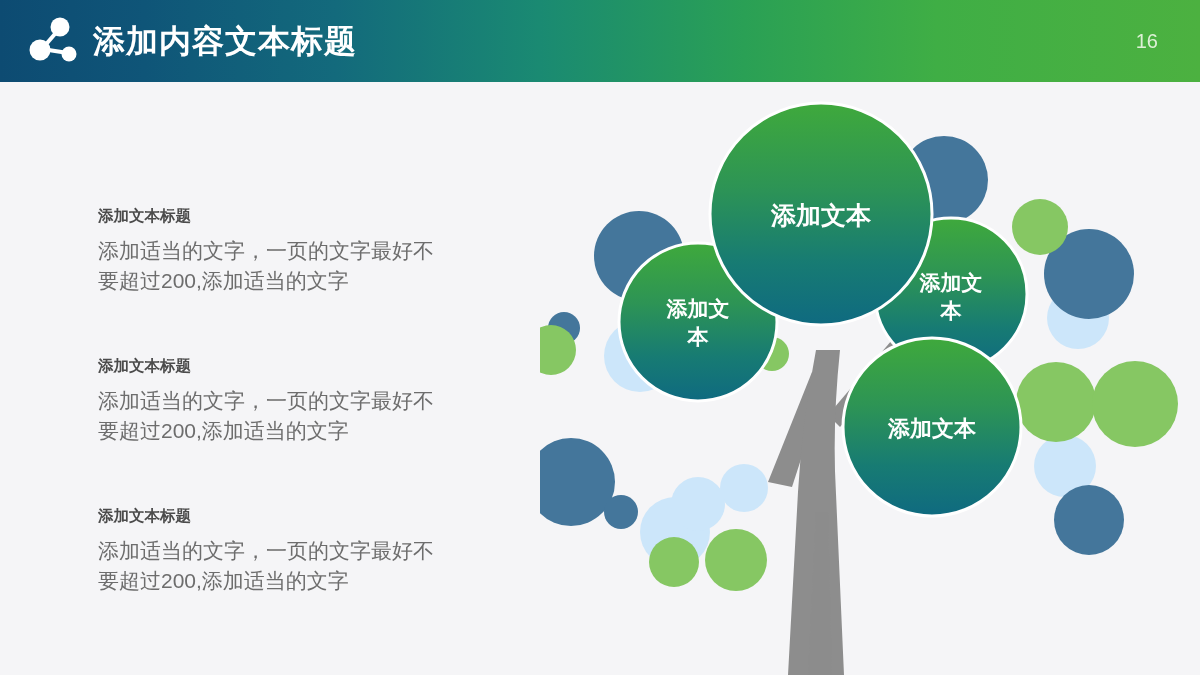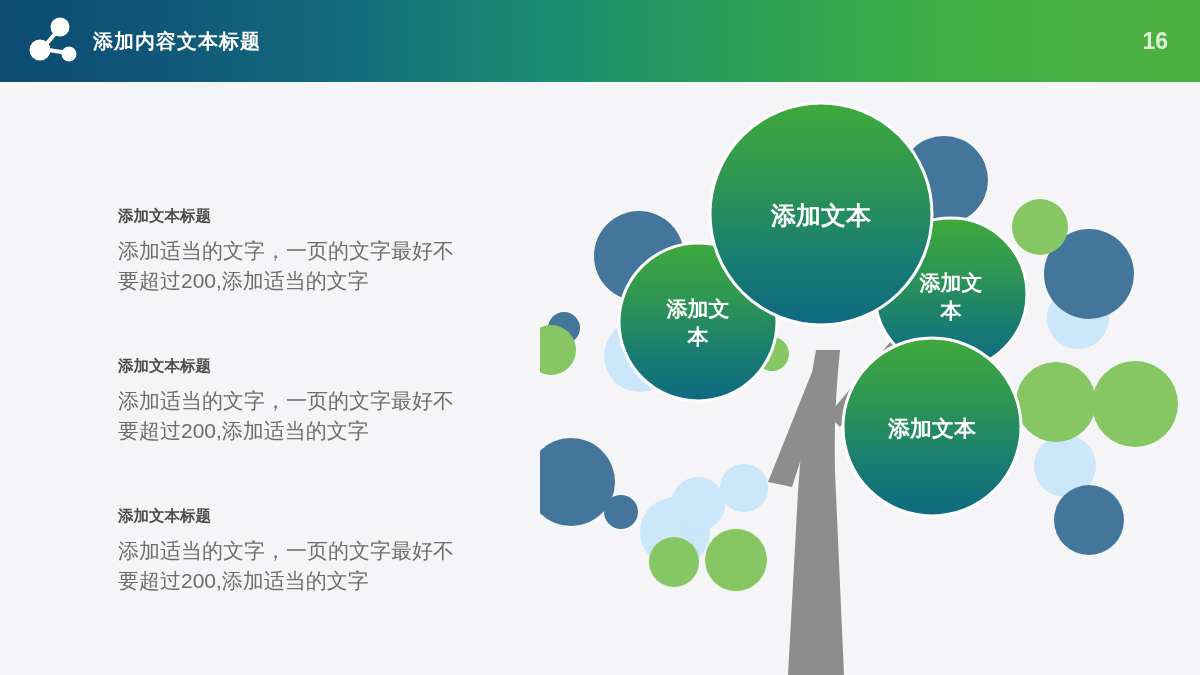--- a/index.html
+++ b/index.html
@@ -40,45 +40,45 @@
   }
   #logo-icon {
     position: absolute;
     left: 22px; top: 13px;
     width: 58px; height: 56px;
   }
   #header-title {
     position: absolute;
     left: 93px;
     top: 21px;
-    font-size: 20px;
+    font-size: 32px;
     font-weight: bold;
     color: #ffffff;
     letter-spacing: 1px;
     line-height: 40px;
     white-space: nowrap;
   }
   #page-number {
     position: absolute;
-    right: 32px;
+    right: 42px;
     top: 26px;
-    font-size: 23px;
+    font-size: 20px;
     color: #ddf0d6;
     line-height: 30px;
-    font-weight: bold;
+    font-weight: normal;
   }
 
   
   #text-column {
     position: absolute;
     left: 98px;
     top: 205px;
     width: 370px;
   }
-  .text-block { margin-bottom: 59px; margin-left: 20px; }
+  .text-block { margin-bottom: 59px; }
   .text-block:last-child { margin-bottom: 0; }
   .block-heading {
     font-size: 15.5px;
     font-weight: bold;
     color: #4b4b4b;
     line-height: 22px;
     margin: 0 0 9px 0;
   }
   .block-body {
     font-size: 21px;

